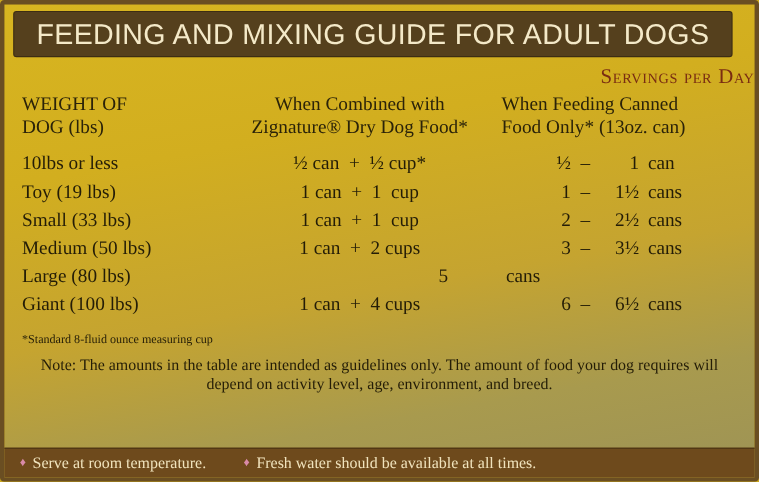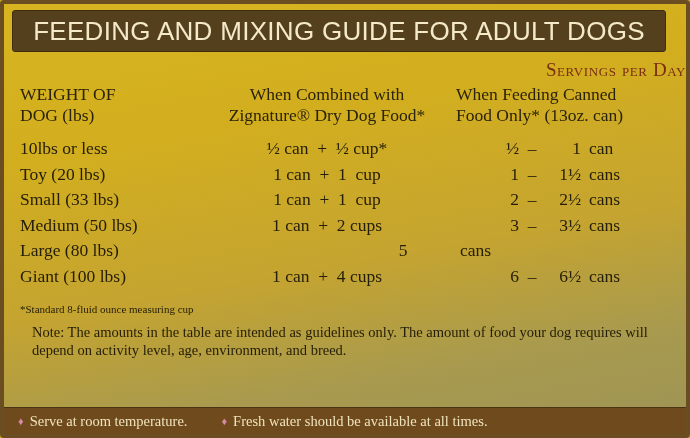--- a/index.html
+++ b/index.html
@@ -77,24 +77,25 @@
   .c3 .n1 { width: 34px; text-align: right; }
   .c3 .dash { width: 26px; text-align: center; }
   .c3 .n2 { width: 36px; text-align: right; }
   .c3 .unit { width: 52px; text-align: left; padding-left: 8px; }
   .footnote {
     margin: 12px 16px 0 16px;
     color: #241d07;
     font-size: 11px;
   }
   .note {
-    margin: 8px 16px 0 28px;
+    margin: 8px 16px 0 16px;
     color: #241d07;
     font-size: 14.5px;
     line-height: 18px;
+    text-align: center;
   }
   .bottom-bar {
     position: absolute;
     left: 0;
     right: 0;
     bottom: 0;
     height: 26px;
     background: #6e4a1c;
     border-top: 1px solid #4b3413;
     display: flex;
@@ -149,21 +150,21 @@
       <div class="c2">½ can  +  ½ cup*</div>
       <div class="c3">
         <span class="n1">½</span>
         <span class="dash">–</span>
         <span class="n2">1</span>
         <span class="unit">can</span>
       </div>
     </div>
 
     <div class="row">
-      <div class="c1">Toy (20 lbs)</div>
+      <div class="c1">Toy (19 lbs)</div>
       <div class="c2">1 can  +  1  cup</div>
       <div class="c3">
         <span class="n1">1</span>
         <span class="dash">–</span>
         <span class="n2">1½</span>
         <span class="unit">cans</span>
       </div>
     </div>
 
     <div class="row">

